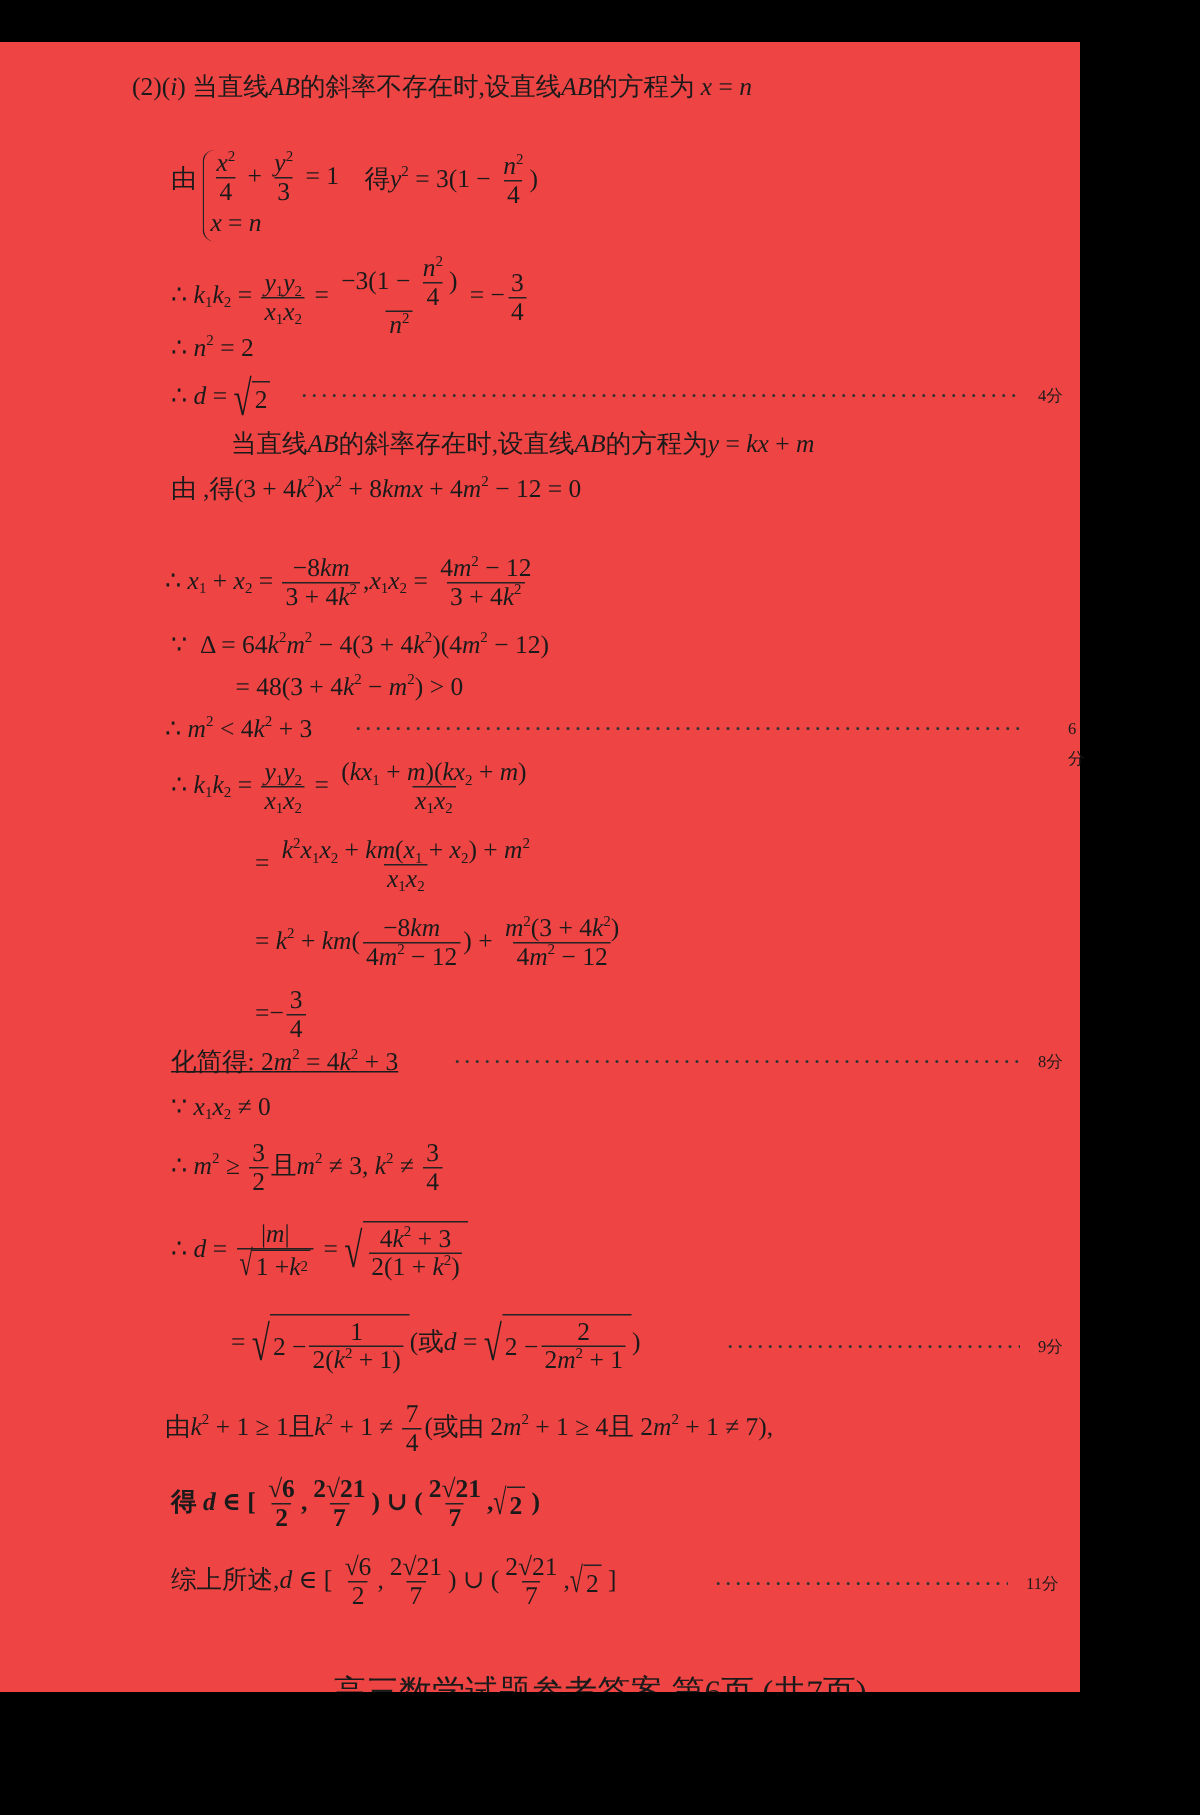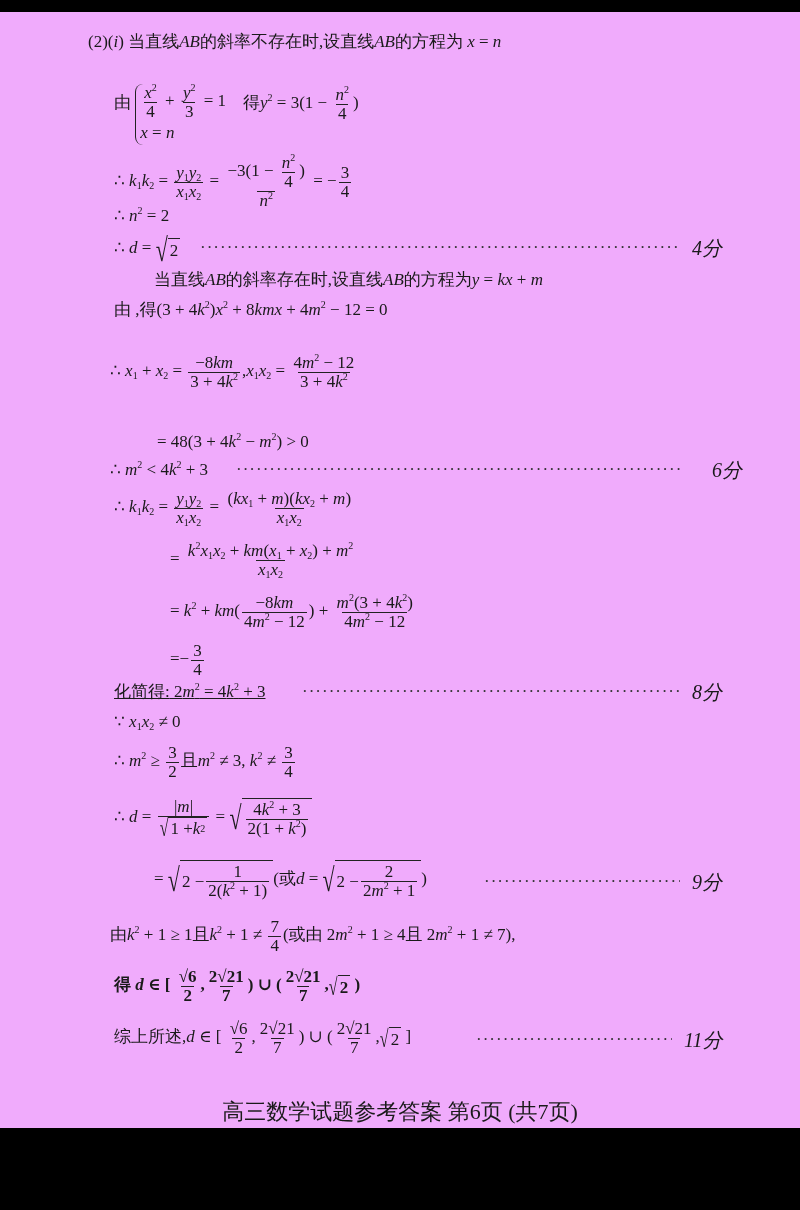--- a/index.html
+++ b/index.html
@@ -1,36 +1,36 @@
 <!DOCTYPE html>
 <html><head>
 <meta charset="utf-8">
 <style>
   html, body { margin: 0; padding: 0; }
   body {
     width: 800px; height: 1210px; background: #000; position: relative; overflow: hidden;
     font-family: "Liberation Serif", "DejaVu Serif", serif; color: #1a1a1a;
   }
   .topbar { position: absolute; left: 0; top: 0; width: 800px; height: 12px; background: #000; }
-  .page { position: absolute; left: 0; top: 12px; width: 800px; height: 1116px; background: #f0abfc; }
+  .page { position: absolute; left: 0; top: 28px; width: 720px; height: 1116px; background: #ef4444; }
   .bottombar { position: absolute; left: 0; top: 1128px; width: 800px; height: 82px; background: #000; }
   .line { position: absolute; white-space: nowrap; font-size: 17px; line-height: 20px; }
   .i { font-style: italic; }
   .frac { display: inline-flex; flex-direction: column; align-items: center; vertical-align: middle; margin: 0 2px; }
   .frac .num { padding: 0 2px; line-height: 18px; }
   .frac .den { border-top: 1px solid #222; padding: 0 2px; line-height: 18px; }
   sup { font-size: 10px; vertical-align: 7px; line-height: 0; }
   sub { font-size: 10px; vertical-align: -3px; line-height: 0; }
   .brace { display: inline-block; vertical-align: middle; border-left: 1.5px solid #222; border-radius: 8px 0 0 8px; padding-left: 4px; margin-top: 20px; }
   .brace div { line-height: 24px; }
   .sqrt { display: inline-flex; align-items: center; vertical-align: middle; }
   .sqrt .rad { font-size: 22px; line-height: 20px; transform: scaleY(1.5); display: inline-block; }
   .sqrt .body { border-top: 1px solid #222; padding: 2px 2px 0 2px; display: inline-flex; align-items: center; }
   .dots { position: absolute; top: 0; height: 20px; overflow: hidden; letter-spacing: 1px; color: #333; }
-  .score { position: absolute; font-size: 20px; line-height: 20px; font-style: italic; }
+  .score { position: absolute; font-size: 11px; line-height: 20px; }
   .footer { position: absolute; left: 0; width: 800px; text-align: center; font-size: 22px; top: 1085px; }
 </style>
 </head>
 <body>
 
 <div class="topbar"></div>
 
 <div class="page">
 
   <div class="line" style="left:88px; top:20px;">(2)(<span class="i">i</span>) 当直线<span class="i">AB</span>的斜率不存在时,设直线<span class="i">AB</span>的方程为 <span class="i">x</span> = <span class="i">n</span></div>
@@ -92,20 +92,21 @@
     <span class="frac">
         <span class="num">−8<span class="i">km</span></span>
         <span class="den">3 + 4<span class="i">k</span><sup>2</sup></span>
       </span>,<span class="i">x</span><sub>1</sub><span class="i">x</span><sub>2</sub> =
     <span class="frac">
         <span class="num">4<span class="i">m</span><sup>2</sup> − 12</span>
         <span class="den">3 + 4<span class="i">k</span><sup>2</sup></span>
       </span>
   </div>
 
+  <div class="line" style="left:114px; top:392px;">∵ &nbsp;Δ = 64<span class="i">k</span><sup>2</sup><span class="i">m</span><sup>2</sup> − 4(3 + 4<span class="i">k</span><sup>2</sup>)(4<span class="i">m</span><sup>2</sup> − 12)</div>
 
   <div class="line" style="left:157px; top:420px;">= 48(3 + 4<span class="i">k</span><sup>2</sup> − <span class="i">m</span><sup>2</sup>) &gt; 0</div>
 
   <div class="line" style="left:110px; top:448px;">∴ <span class="i">m</span><sup>2</sup> &lt; 4<span class="i">k</span><sup>2</sup> + 3</div>
   <div class="line dots" style="left:236px; top:448px; width:444px;">··································································································································</div>
   <div class="score" style="left:692px; top:448px;margin-left:20px;">6分</div>
 
   <div class="line" style="left:114px; top:478px;">
     ∴ <span class="i">k</span><sub>1</sub><span class="i">k</span><sub>2</sub> =
     <span class="frac">

